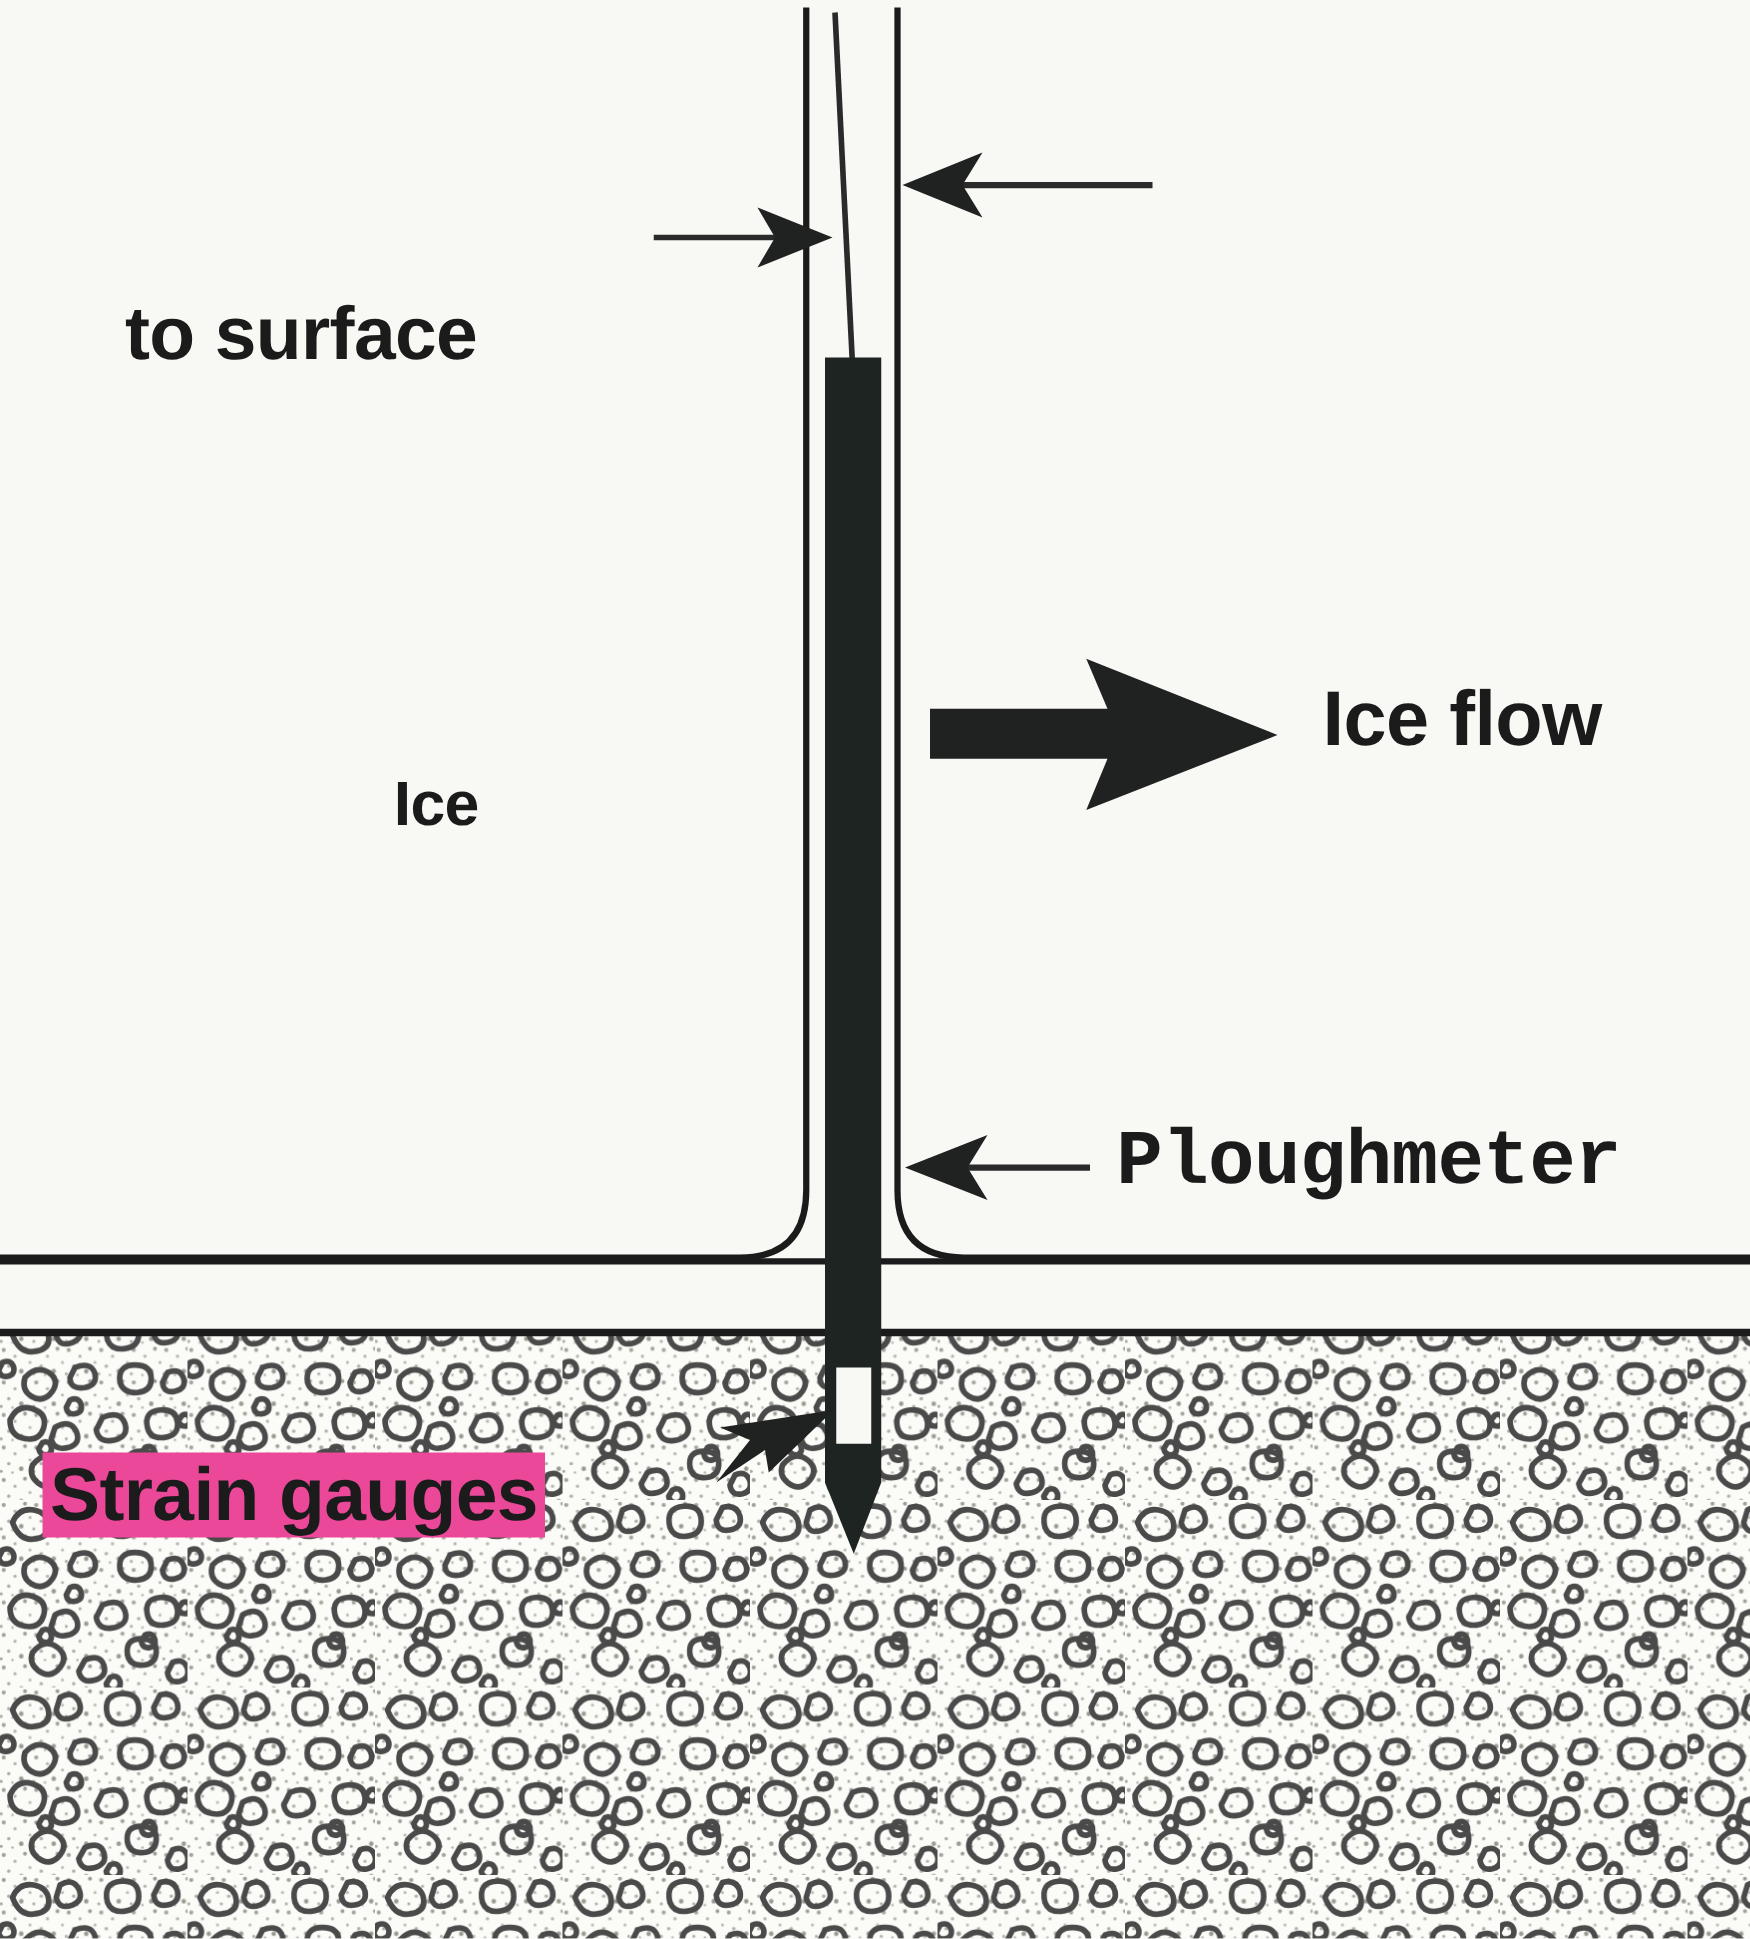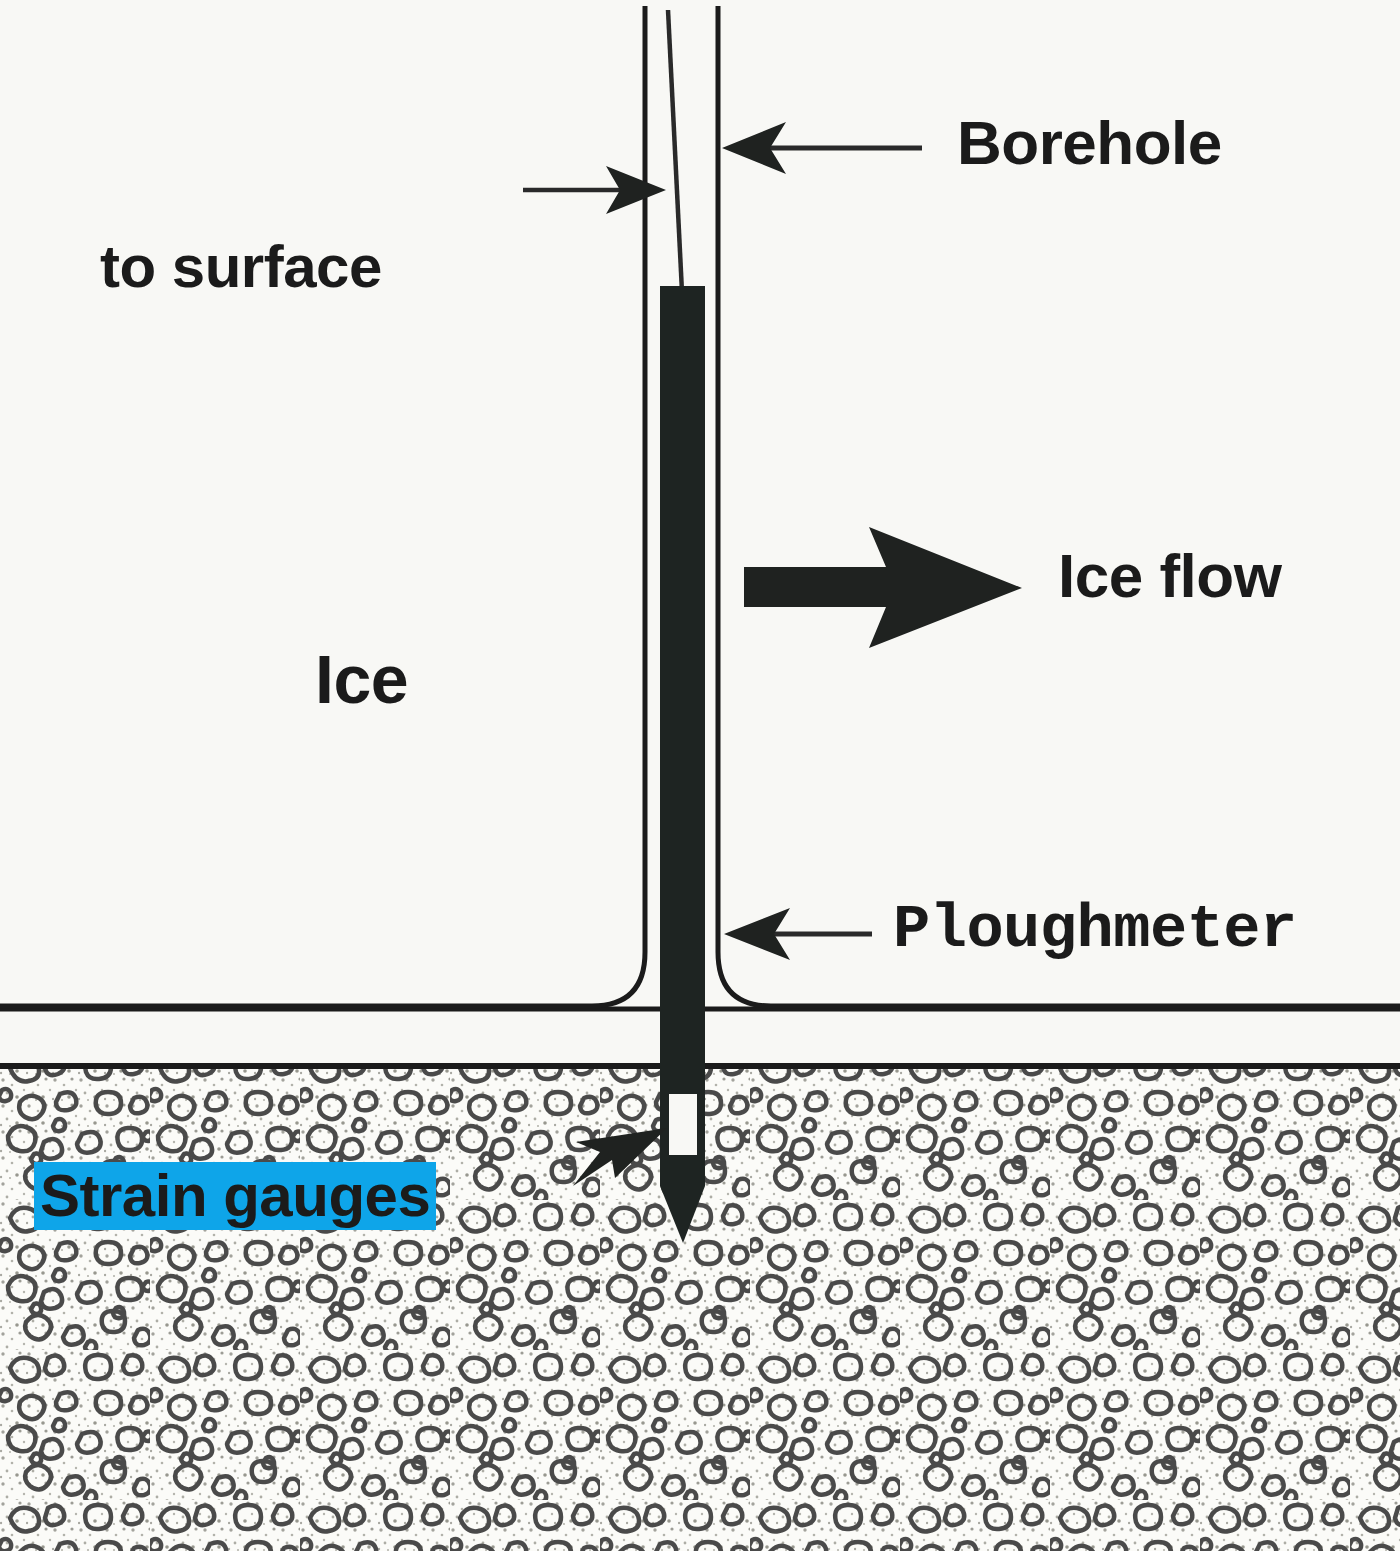--- a/index.html
+++ b/index.html
@@ -24,38 +24,38 @@
   }
   .lbl{
     position:absolute;
     font-weight:bold;
     color:#1b1b1b;
     white-space:pre;
     line-height:1.06;
     letter-spacing:-0.5px;
   }
   .lbl-boxed{
-    background:#0ea5e9;
+    background:#ec4899;
     padding:2px 6px;
   }
   #lbl-signal-wire{
     left:100px; top:108px;
     font-size:60px;
   }
   #lbl-borehole{
     left:957px; top:110px;
     font-size:62px;
   }
   #lbl-ice-flow{
     left:1058px; top:543px;
     font-size:62px;
   }
   #lbl-ice{
-    left:315px; top:643px;
-    font-size:68px;
+    left:315px; top:617px;
+    font-size:50px;
   }
   #lbl-ploughmeter{
     left:893px; top:897px;
     font-size:62px;
     font-family:Liberation Mono, monospace;
   }
   #lbl-strain-gauges{
     left:34px; top:1162px;
     font-size:60px;
   }
@@ -151,21 +151,20 @@
 
     <g>
       <path d="M667 1128 L576 1142 L600 1152 L573 1186 L612 1160 L615 1178 Z" fill="#1f2220"></path>
     </g>
   </svg>
 
   <div class="lbl" id="lbl-signal-wire">
     <div>to surface</div>
   </div>
 
-  <div class="lbl" id="lbl-borehole">Borehole</div>
 
   <div class="lbl" id="lbl-ice-flow">Ice flow</div>
 
   <div class="lbl" id="lbl-ice">Ice</div>
 
   <div class="lbl" id="lbl-ploughmeter">Ploughmeter</div>
 
   <div class="lbl lbl-boxed" id="lbl-strain-gauges">Strain gauges</div>
 
 

